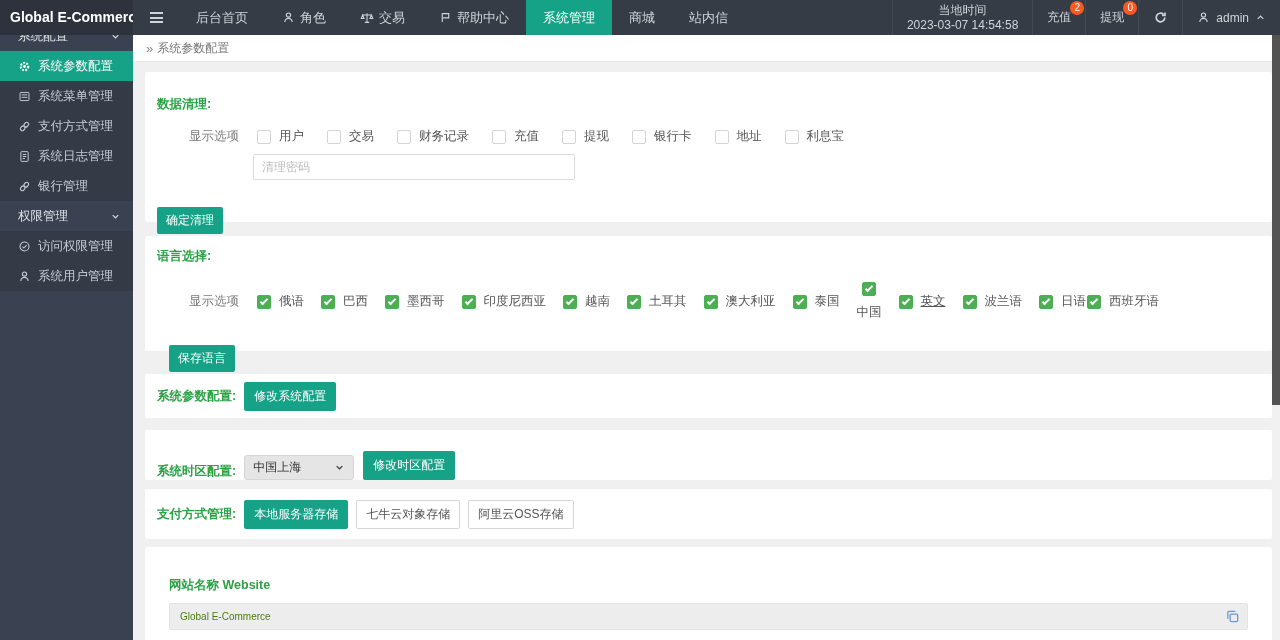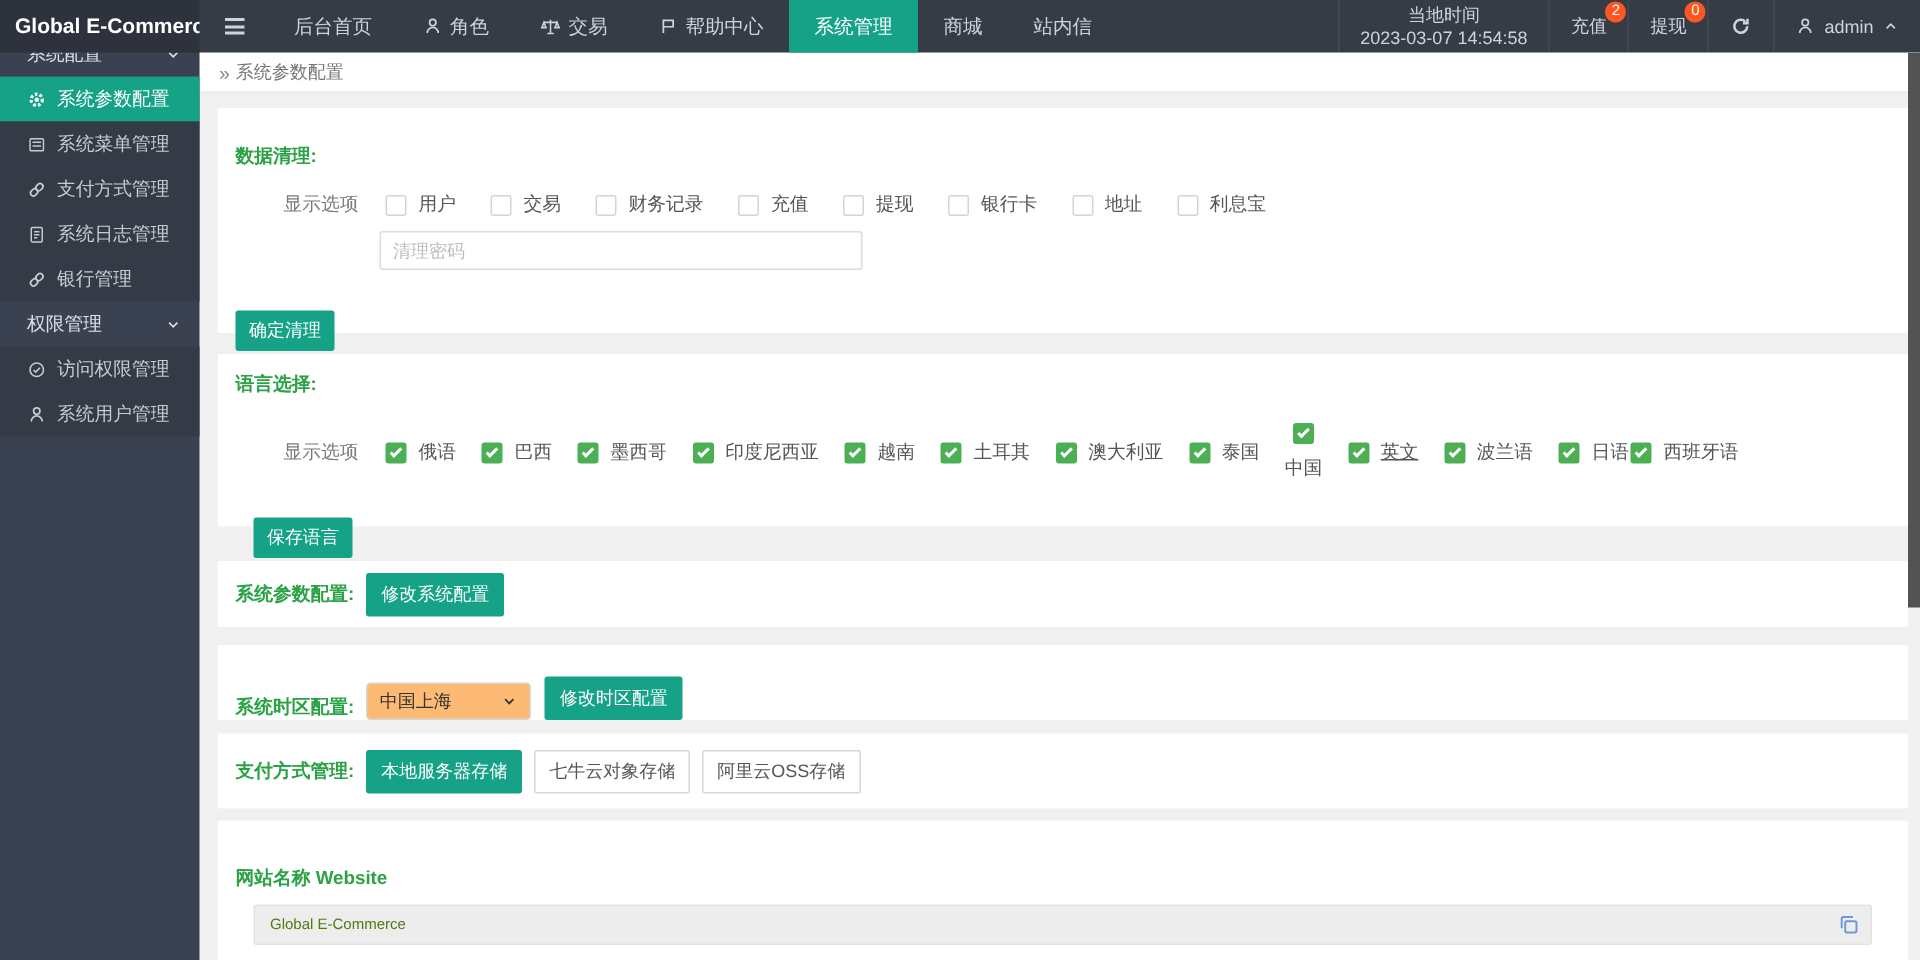--- a/index.html
+++ b/index.html
@@ -45,25 +45,25 @@
   .pwd-input { display:block; margin:9px 0 0 96px; width:322px; height:26px; border:1px solid #dcdcdc; border-radius:2px; padding:0 8px; font-size:12px; color:#333; font-family:inherit; }
   .pwd-input::placeholder { color:#bdbdbd; }
   .btn { display:inline-block; background:var(--accent,#15a287); color:#fff; border:none; border-radius:2px; font-size:12px; padding:5px 9px; cursor:pointer; font-family:inherit; }
   .btn-clean { margin-top:27px; }
   .btn-lang { margin:24px 0 0 12px; }
   .inline-card { display:flex; align-items:center; padding:0 12px; }
   .card-params { height:44px; }
   .card-tz { height:50px; }
   .card-storage { height:50px; }
   .inline-card .sec-title { margin-right:8px; }
-  .select-box { width:110px; height:25px; border:1px solid #d6d6d6; border-radius:3px; display:flex; align-items:center; justify-content:space-between; padding:0 8px; font-size:12px; color:#333; background:#fdba74; cursor:pointer; margin-right:9px; }
+  .select-box { width:110px; height:25px; border:1px solid #d6d6d6; border-radius:3px; display:flex; align-items:center; justify-content:space-between; padding:0 8px; font-size:12px; color:#333; background:#e5e5e5; cursor:pointer; margin-right:9px; }
   .btn-outline { background:#fff; border:1px solid #d6d6d6; color:#555; border-radius:2px; font-size:12px; padding:5px 9px; cursor:pointer; margin-right:8px; font-family:inherit; }
   .btn-storage-active { margin-right:8px; padding:6px 10px; }
   .card-site { min-height:92px; padding:14px 12px; }
-  .site-label { }
+  .site-label { margin-left:12px; }
   .input-wrap { position:relative; margin:9px 12px 0 12px; }
   .site-input { width:100%; height:27px; background:#ededed; border:1px solid #e3e3e3; border-radius:2px; color:#4d7c0f; font-size:10px; padding:0 30px 0 10px; font-family:inherit; }
   .copy-ic { position:absolute; right:8px; top:6px; cursor:pointer; }
   .helper { margin:8px 0 0 12px; color:#9b9b9b; font-size:12px; }
 
   
   .scrollbar { position:absolute; top:35px; right:0; bottom:0; width:8px; background:#f1f1f1; z-index:30; }
   .scroll-thumb { position:absolute; top:0; left:0; width:100%; height:370px; background:#535353; }
 
   svg { display:block; }

